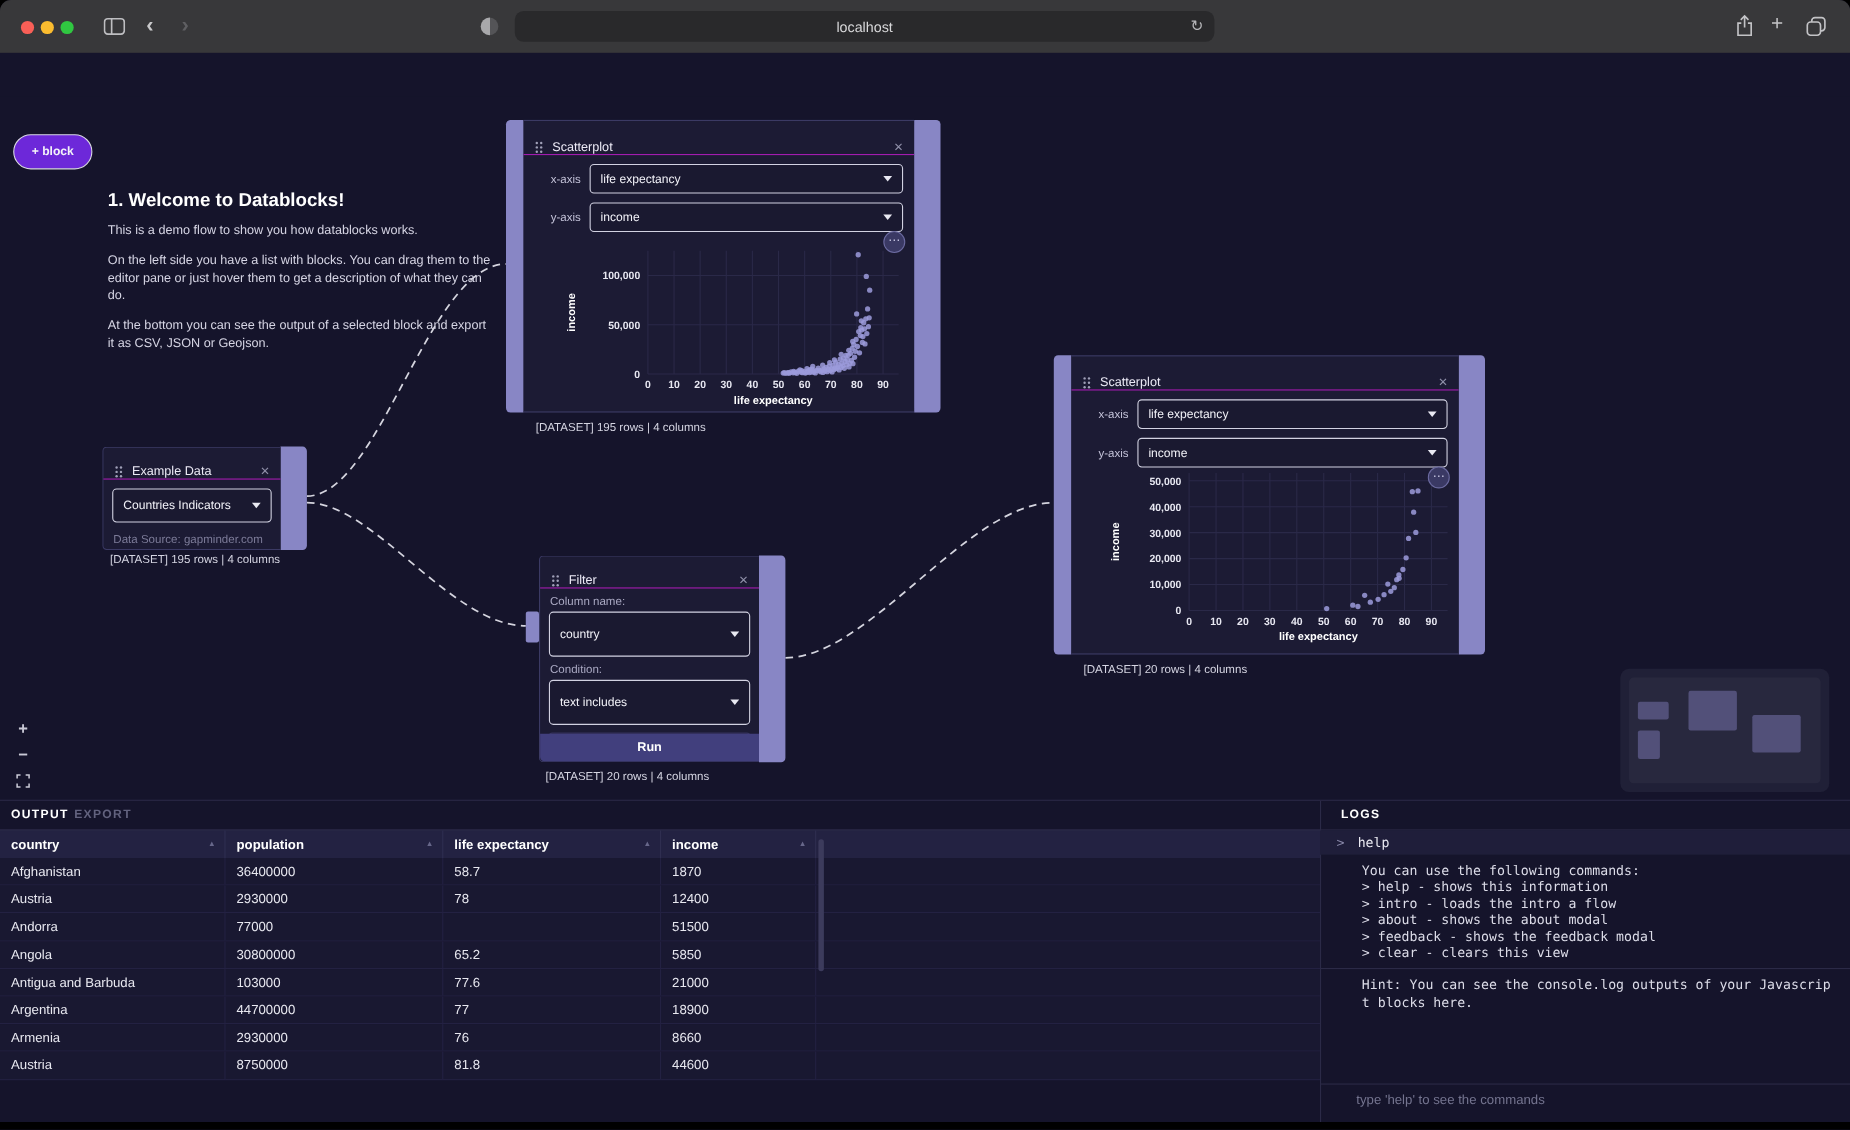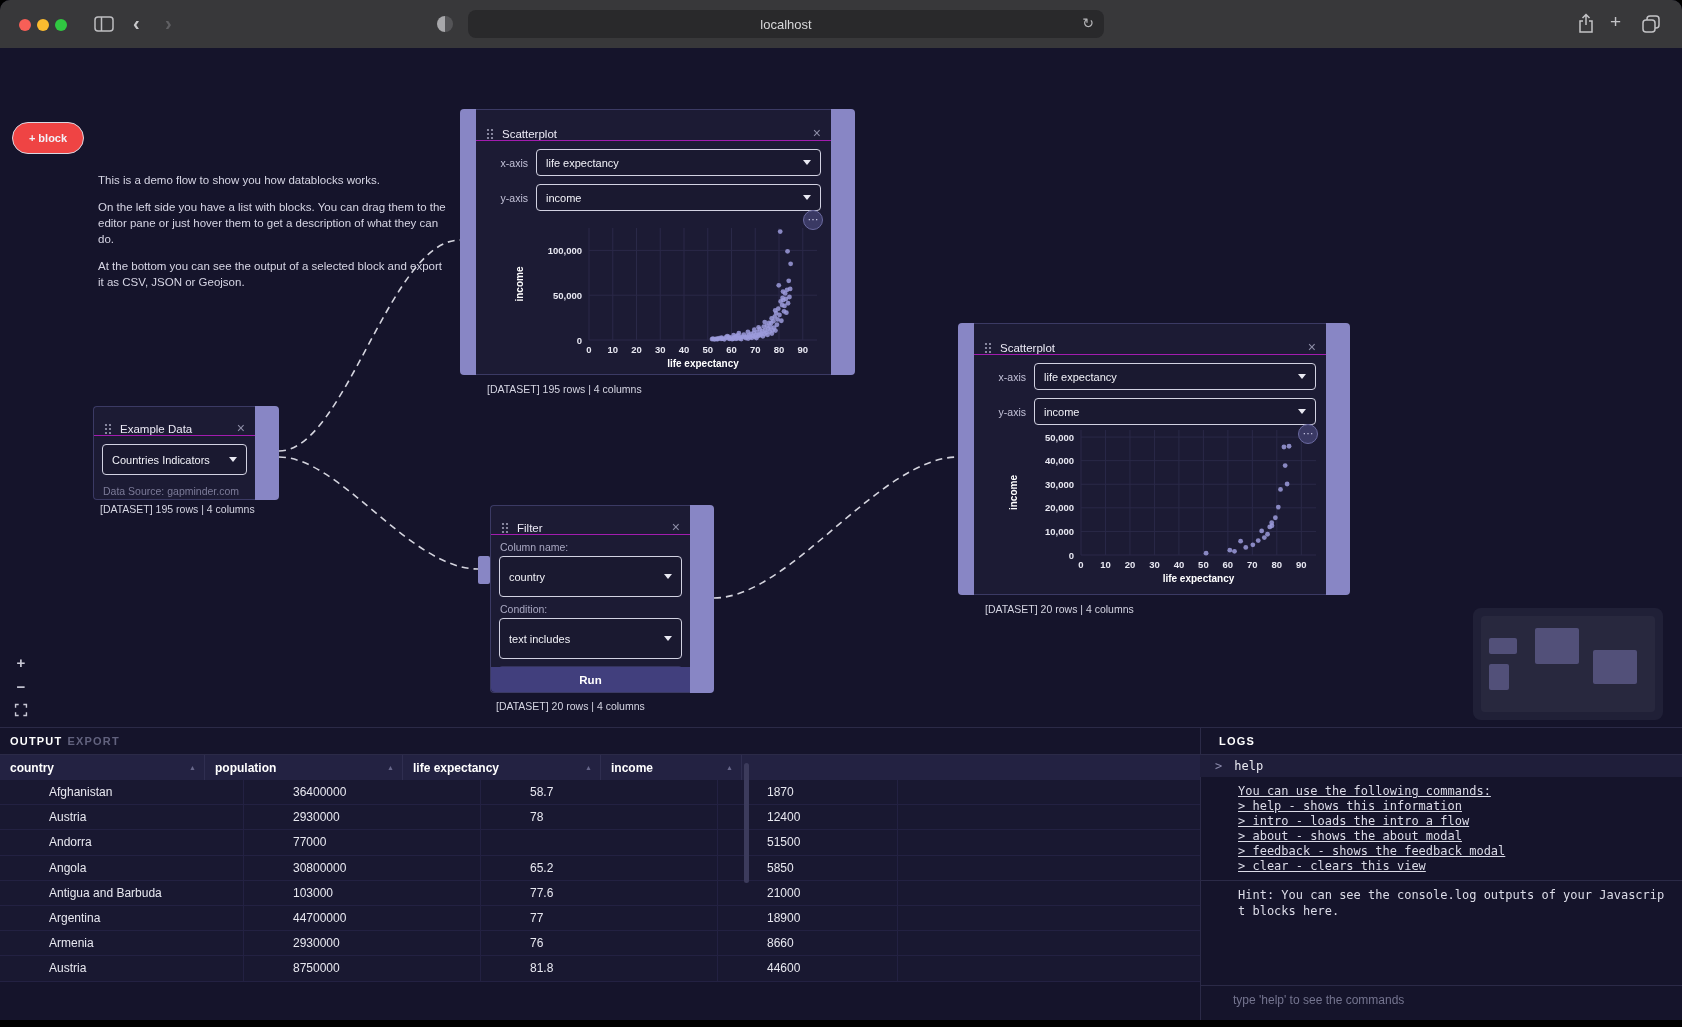--- a/index.html
+++ b/index.html
@@ -19,21 +19,21 @@
 
   
   .menubar{position:absolute;left:0;top:48px;width:100%;height:40px;background:#15142b;display:flex;align-items:center;}
   .logo{margin-left:14px;margin-right:20px;display:inline-flex;}
   .menu-item{color:#ededf5;font-size:11px;letter-spacing:2px;font-weight:600;margin-right:22px;cursor:default;}
 
   
   .canvas{position:absolute;left:0;top:88px;width:1682px;height:639px;background:#15142b;overflow:hidden;}
   .edges{position:absolute;left:0;top:0;pointer-events:none;}
   .add-block{position:absolute;left:12px;top:34px;width:70px;height:30px;border:1px solid #d8d8e2;border-radius:16px;
-    background:#ef4444;color:#f2f2f8;font-size:11px;font-weight:700;display:flex;align-items:center;justify-content:center;}
+    background:#6d28d9;color:#f2f2f8;font-size:11px;font-weight:700;display:flex;align-items:center;justify-content:center;}
   .welcome{position:absolute;left:98px;top:84px;width:352px;}
   .welcome h1{margin:0 0 10px 0;font-size:17px;color:#ffffff;}
   .welcome p{margin:0 0 11px 0;font-size:11.5px;line-height:1.4;color:#d6d5e4;}
 
   
   .node{position:absolute;display:flex;border-radius:4px;}
   .hbar{background:#8886c5;}
   .hbar.left{width:16px;border-radius:4px 0 0 4px;}
   .hbar.right{width:24px;border-radius:0 4px 4px 0;}
   .node-body{flex:1;background:#1c1b34;border:1px solid #3b3a64;border-left:none;border-right:none;position:relative;display:flex;flex-direction:column;}
@@ -82,34 +82,34 @@
   .out-tabs{height:26px;display:flex;align-items:center;padding-left:10px;}
   .tab-output{color:#ffffff;font-size:11px;font-weight:700;letter-spacing:1.2px;}
   .tab-export{color:#62627e;font-size:11px;font-weight:700;letter-spacing:1.2px;margin-left:5px;}
   .thead{display:flex;height:25px;background:#232242;border-top:1px solid #2b2a47;}
   .thcell{display:flex;align-items:center;padding-left:10px;color:#ffffff;font-size:12px;font-weight:700;
     border-right:1px solid #2f2e50;position:relative;box-sizing:border-box;}
   .sort{position:absolute;right:8px;color:#67678a;font-size:7px;}
   .c0{width:205px;} .c1{width:198px;} .c2{width:198px;} .c3{width:141px;}
   .trow{display:flex;height:24.2px;background:#191831;border-bottom:1px solid #232142;}
   .tcell{display:flex;align-items:center;padding-left:10px;color:#e8e8f0;font-size:12px;
-    border-right:1px solid #232142;box-sizing:border-box;margin-left:39px;}
+    border-right:1px solid #232142;box-sizing:border-box;}
   .vscroll{position:absolute;left:744px;top:35px;width:5px;height:120px;background:#3c3b5c;border-radius:3px;}
 
   
   .logs{position:absolute;left:1200px;top:0;width:482px;height:100%;}
   .logs-title{height:26px;display:flex;align-items:center;padding-left:19px;color:#ffffff;font-size:11px;
     font-weight:700;letter-spacing:1.2px;border-bottom:1px solid #2b2a47;}
   .cmd-row{height:22px;background:#1f1e3a;display:flex;align-items:center;padding-left:15px;
     font-family:"DejaVu Sans Mono",monospace;font-size:12px;}
   .cmd-prompt{color:#8a89aa;margin-right:12px;}
   .cmd-text{color:#eaeaf2;}
   .log-response{padding:7px 14px 0 38px;font-family:"DejaVu Sans Mono",monospace;font-size:12px;
     line-height:1.17;color:#dcdce8;}
-  .logline{margin-bottom:1px;text-decoration:underline;}
+  .logline{margin-bottom:1px;}
   .hint{border-top:1px solid #2b2a47;margin-top:7px;padding:7px 16px 0 38px;font-family:"DejaVu Sans Mono",monospace;
     font-size:12px;line-height:1.3;color:#dcdce8;word-break:break-all;}
   .log-input-row{position:absolute;left:0;bottom:7px;width:100%;height:28px;border-top:1px solid #2b2a47;
     display:flex;align-items:center;padding-left:16px;}
   .log-input-row input{background:transparent;border:none;outline:none;margin-left:15px;width:440px;
     color:#e8e8f0;font-size:12px;font-family:"Liberation Sans",sans-serif;}
   .log-input-row input::placeholder{color:#74748f;}
 
   .bottom-black{position:absolute;left:0;top:1020px;width:100%;height:7px;background:#000;}
 </style>
@@ -155,20 +155,21 @@
 
     <svg class="edges" width="1682" height="639">
       <path d="M279,363 C345,363 390,152 460,152" fill="none" stroke="#d4d4de" stroke-width="1.6" stroke-dasharray="7 5"></path>
       <path d="M279,369 C340,369 410,481 478,481" fill="none" stroke="#d4d4de" stroke-width="1.6" stroke-dasharray="7 5"></path>
       <path d="M714,510 C790,510 880,369 958,369" fill="none" stroke="#d4d4de" stroke-width="1.6" stroke-dasharray="7 5"></path>
     </svg>
 
     <div class="add-block">+ block</div>
 
     <div class="welcome">
+      <h1>1. Welcome to Datablocks!</h1>
       <p>This is a demo flow to show you how datablocks works.</p>
       <p>On the left side you have a list with blocks. You can drag them to the editor pane or just hover them to get a description of what they can do.</p>
       <p>At the bottom you can see the output of a selected block and export it as CSV, JSON or Geojson.</p>
     </div>
 
     <div class="node" style="left:460px;top:21px;width:395px;height:266px">
       <div class="hbar left"></div>
       <div class="node-body">
         <div class="node-header">
           <span class="drag">

